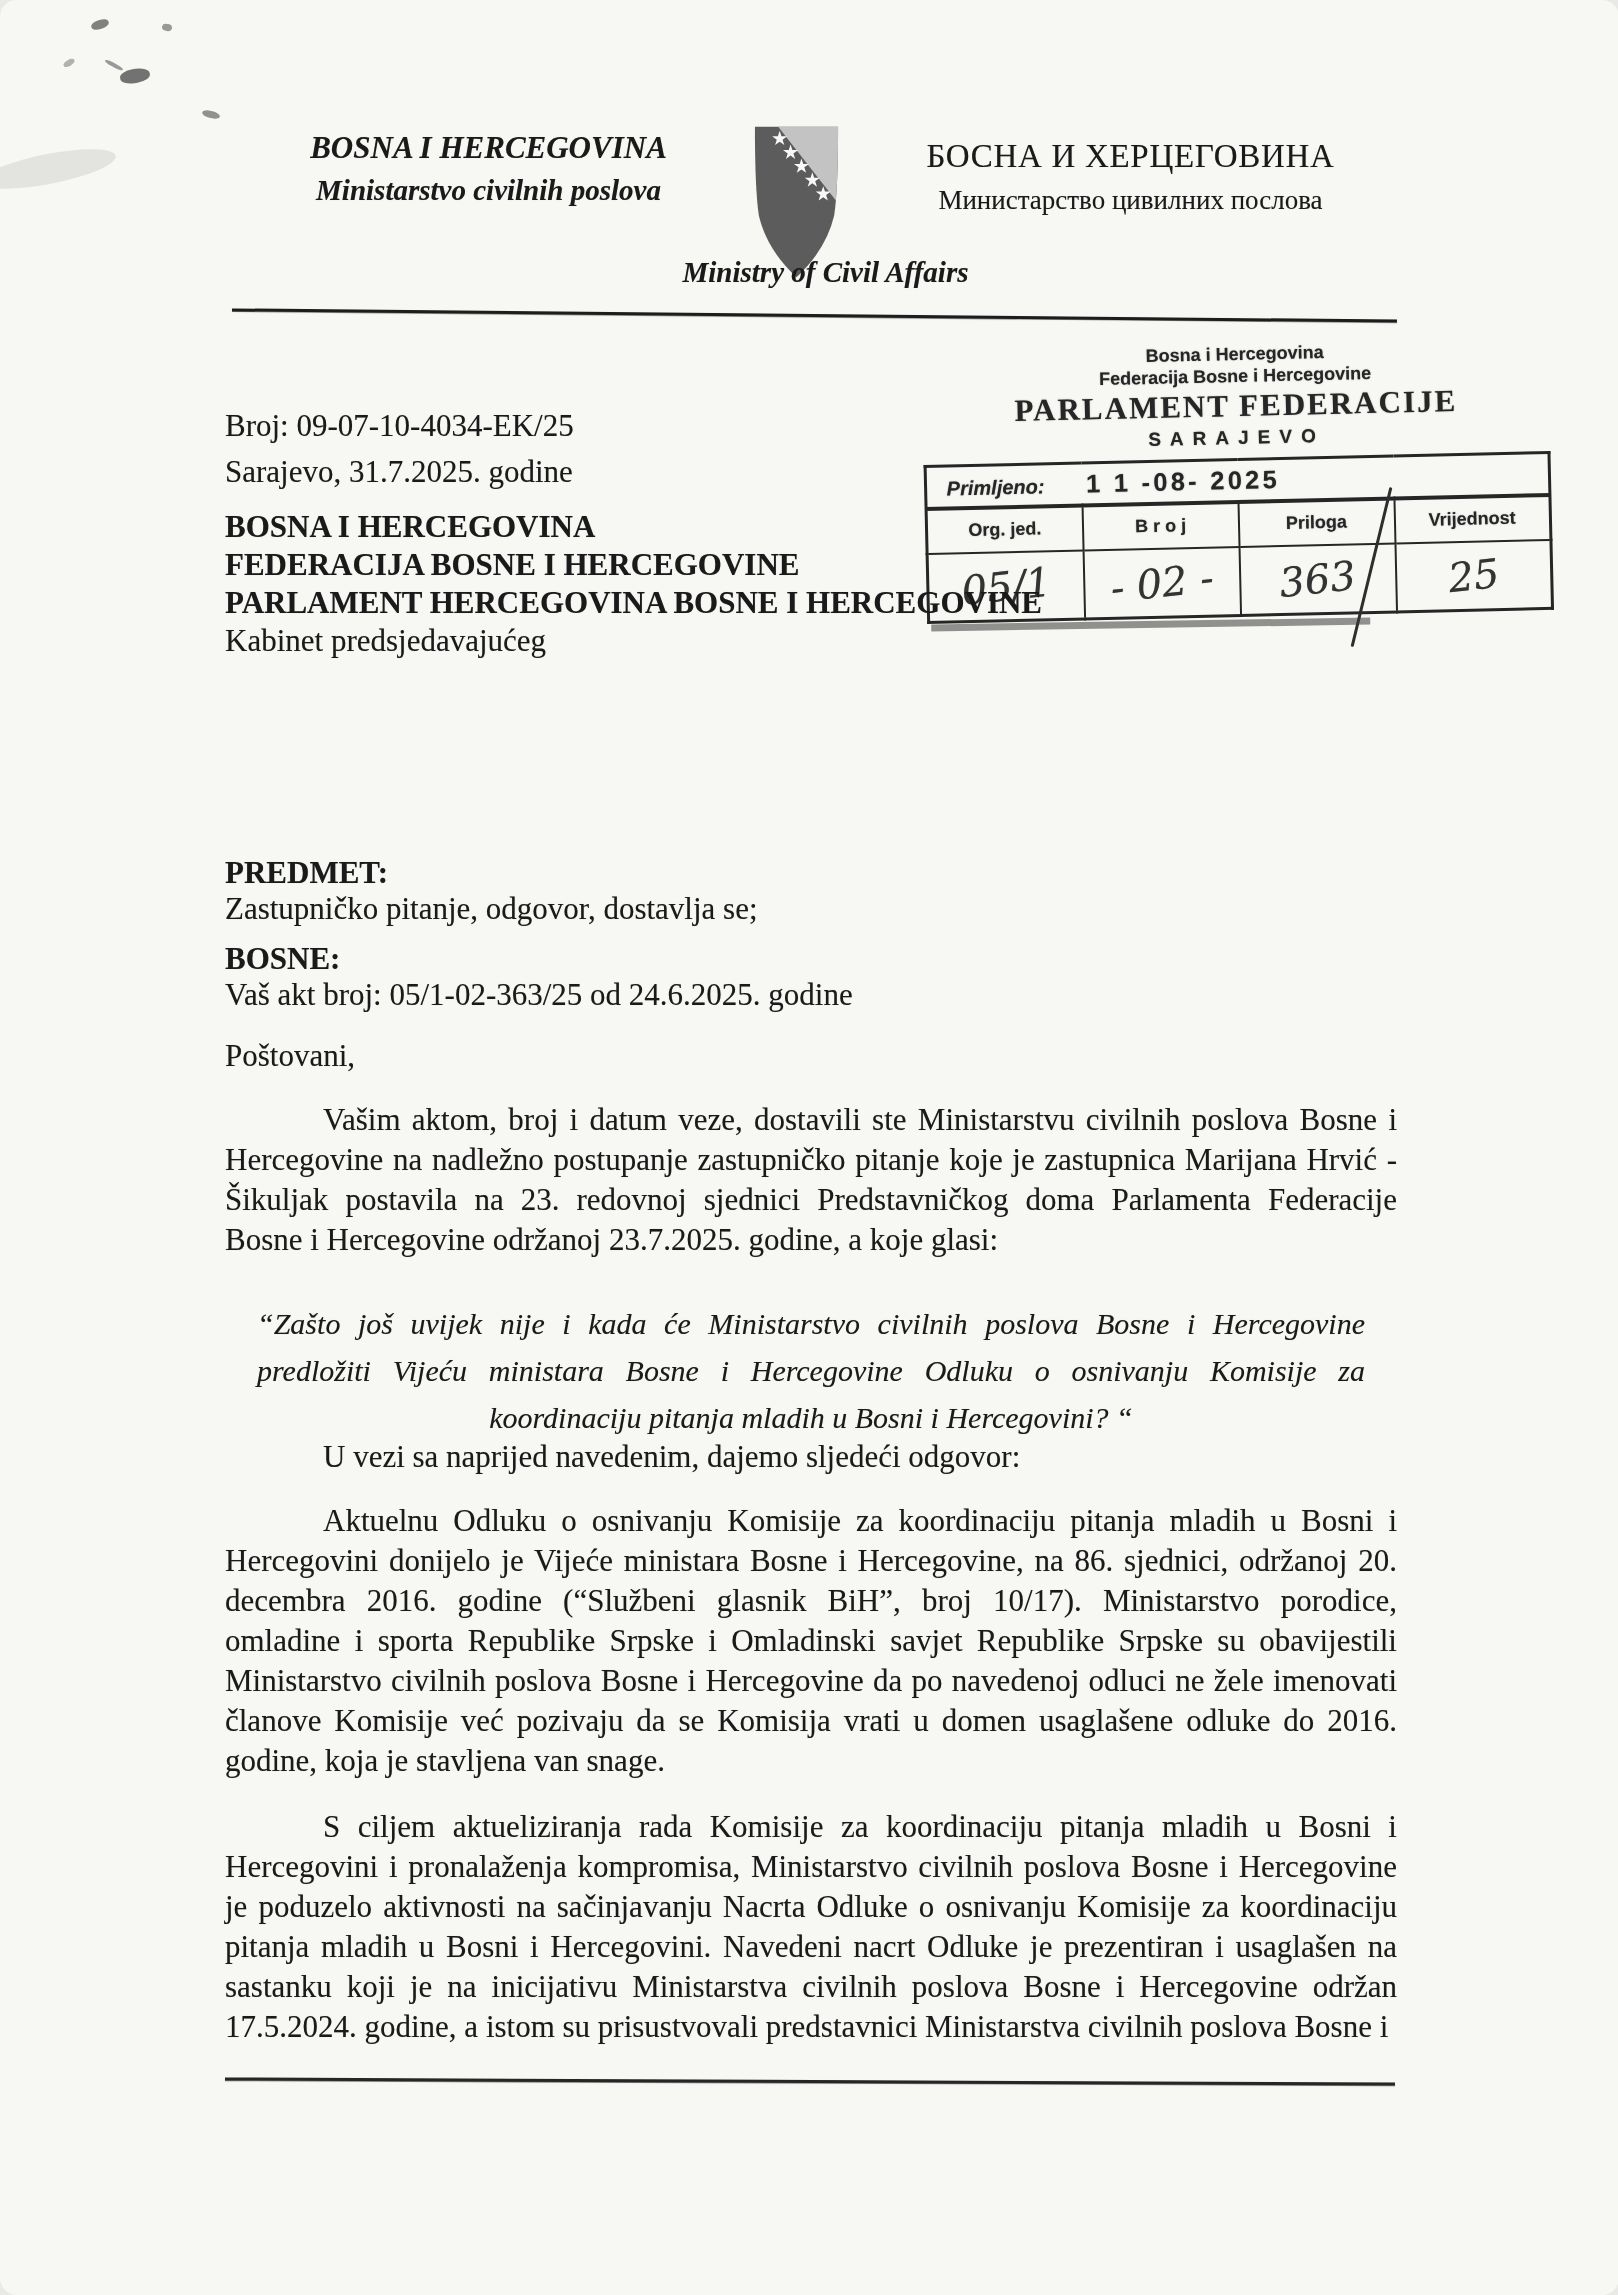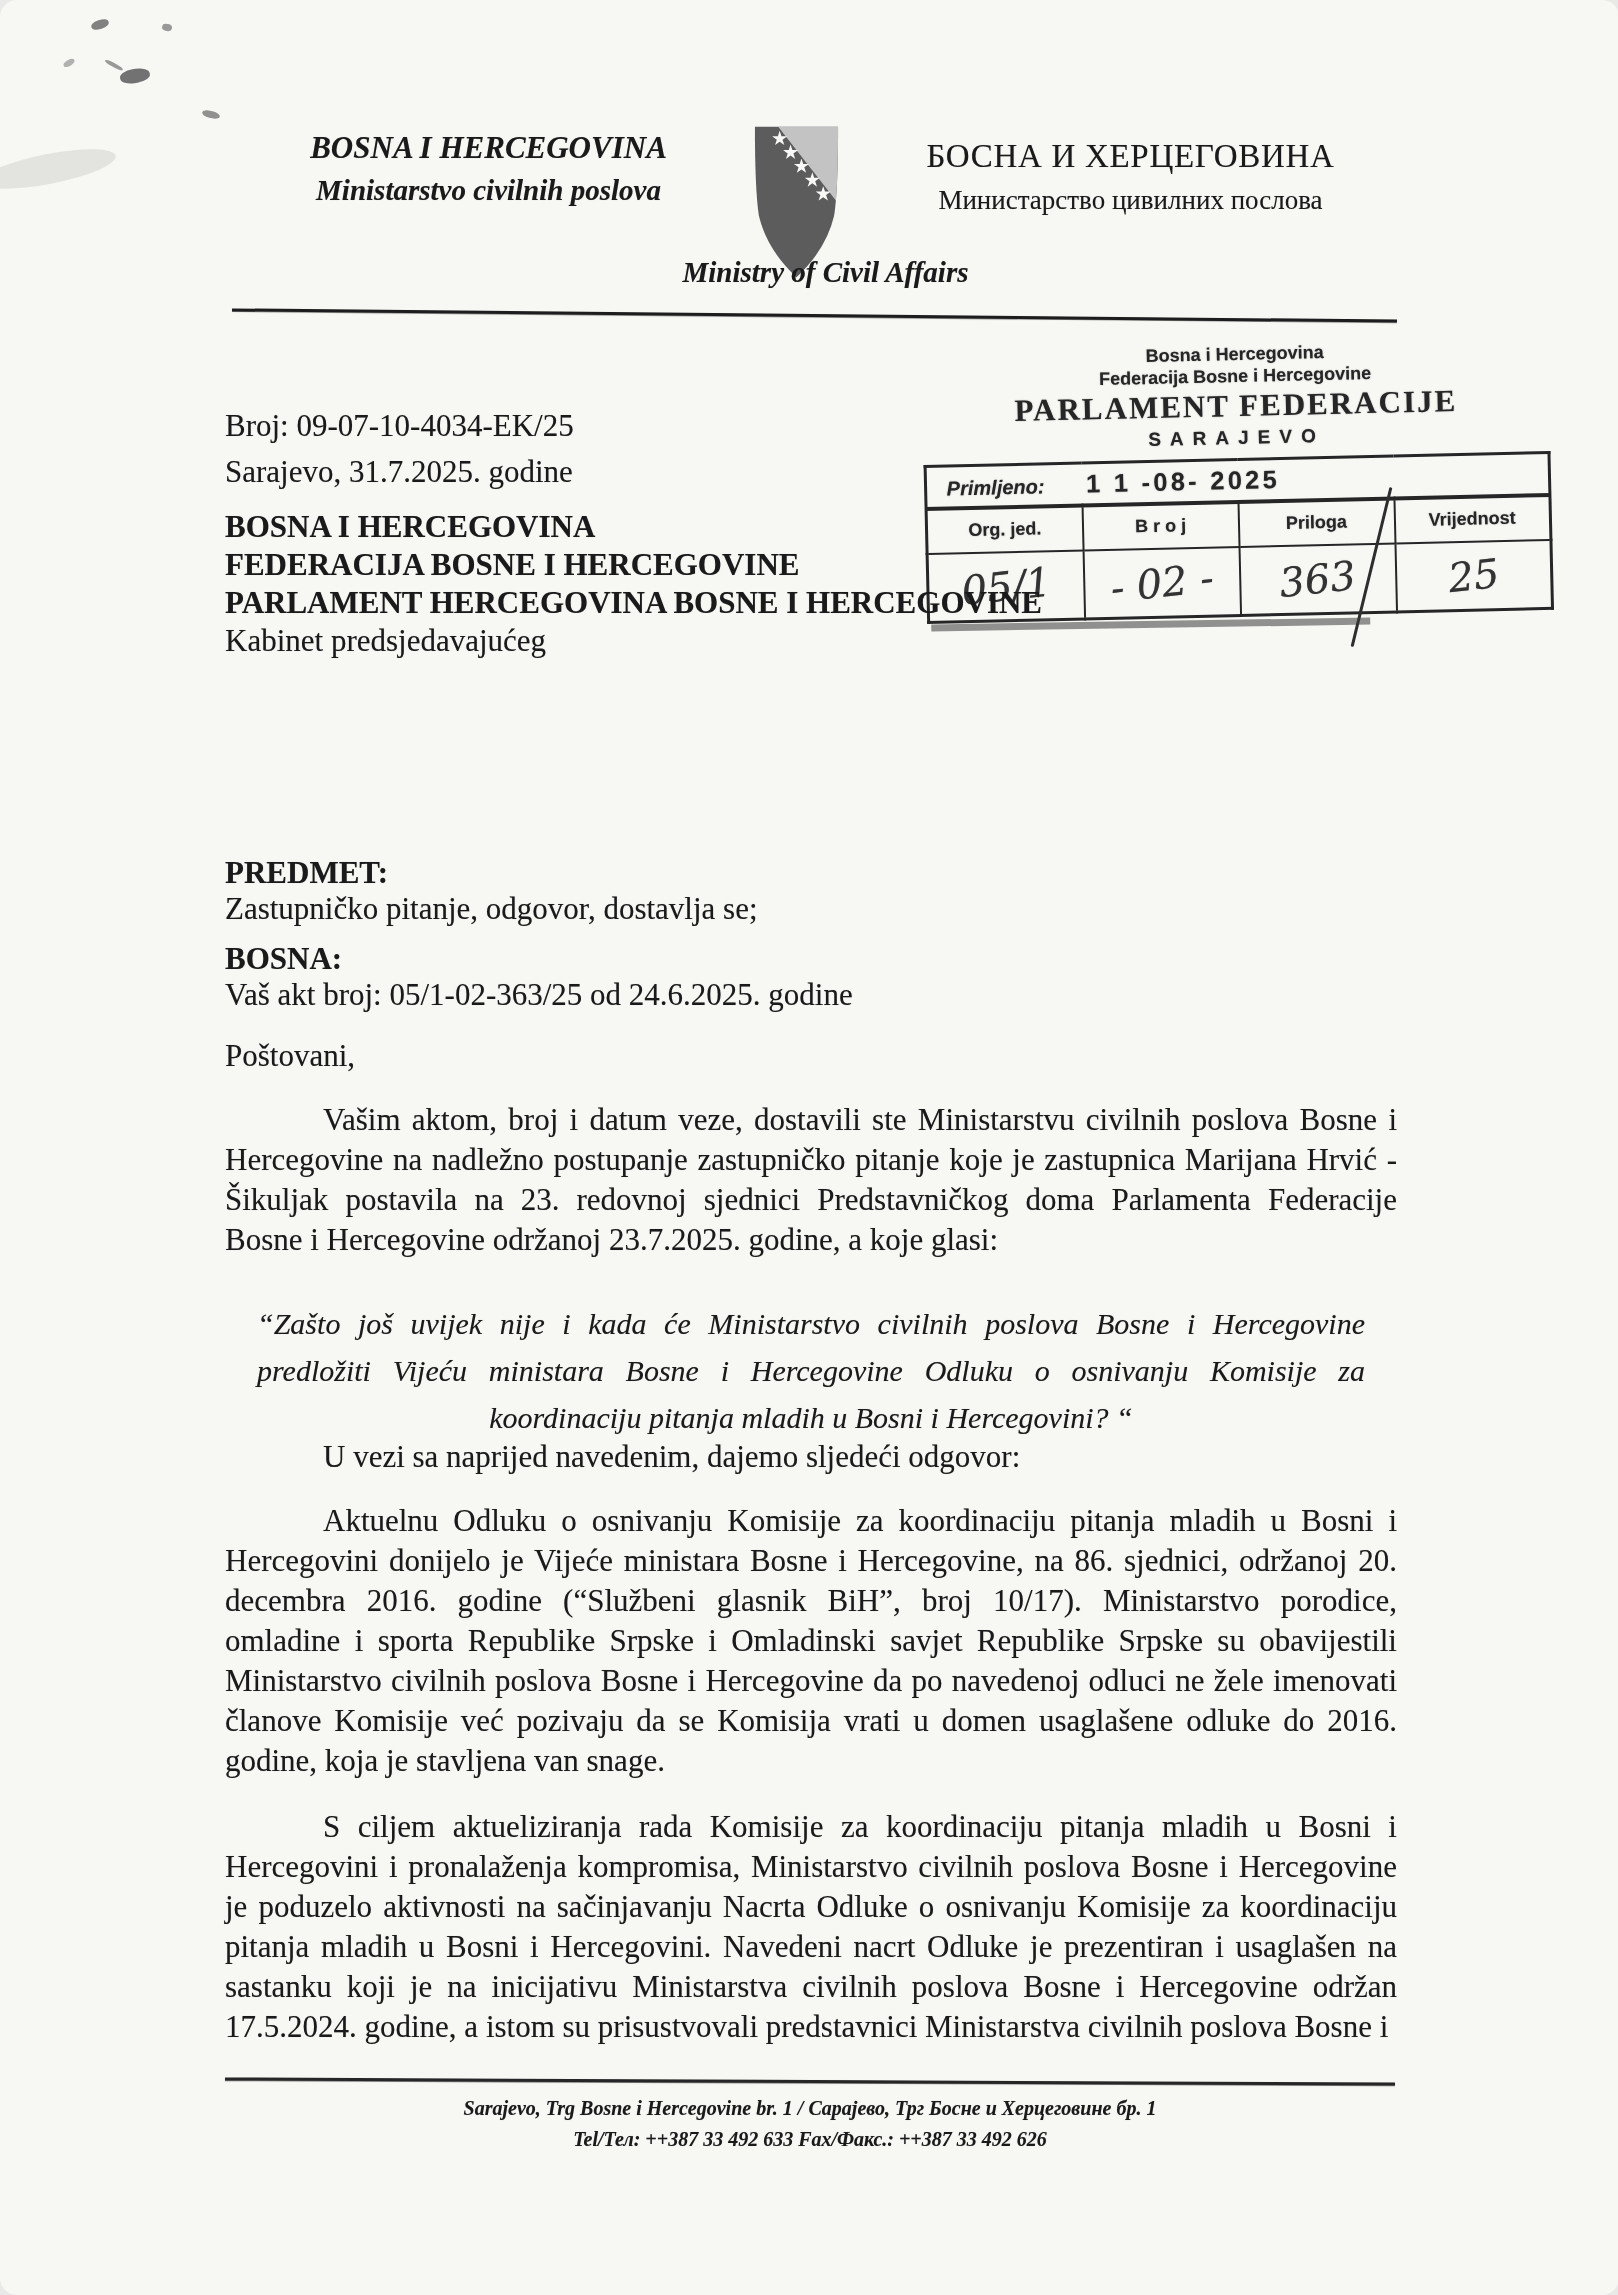--- a/index.html
+++ b/index.html
@@ -164,31 +164,27 @@
     <div class="bold">PARLAMENT HERCEGOVINA BOSNE I HERCEGOVINE</div>
     <div>Kabinet predsjedavajućeg</div>
   </div>
 
   <div class="kv subject-row">
     <div class="label">PREDMET:</div>
     <div>Zastupničko pitanje, odgovor, dostavlja se;</div>
   </div>
 
   <div class="kv reference-row">
-    <div class="label">BOSNA:</div>
+    <div class="label">BOSNE:</div>
     <div>Vaš akt broj: 05/1-02-363/25 od 24.6.2025. godine</div>
   </div>
 
   <div class="salutation">Poštovani,</div>
   <div class="para p1">Vašim aktom, broj i datum veze, dostavili ste Ministarstvu civilnih poslova Bosne i Hercegovine na nadležno postupanje zastupničko pitanje koje je zastupnica Marijana Hrvić - Šikuljak postavila na 23. redovnoj sjednici Predstavničkog doma Parlamenta Federacije Bosne i Hercegovine održanoj 23.7.2025. godine, a koje glasi:</div>
   <div class="quote">“Zašto još uvijek nije i kada će Ministarstvo civilnih poslova Bosne i Hercegovine predložiti Vijeću ministara Bosne i Hercegovine Odluku o osnivanju Komisije za koordinaciju pitanja mladih u Bosni i Hercegovini? “</div>
   <div class="para response-intro">U vezi sa naprijed navedenim, dajemo sljedeći odgovor:</div>
   <div class="para p2">Aktuelnu Odluku o osnivanju Komisije za koordinaciju pitanja mladih u Bosni i Hercegovini donijelo je Vijeće ministara Bosne i Hercegovine, na 86. sjednici, održanoj 20. decembra 2016. godine (“Službeni glasnik BiH”, broj 10/17). Ministarstvo porodice, omladine i sporta Republike Srpske i Omladinski savjet Republike Srpske su obavijestili Ministarstvo civilnih poslova Bosne i Hercegovine da po navedenoj odluci ne žele imenovati članove Komisije već pozivaju da se Komisija vrati u domen usaglašene odluke do 2016. godine, koja je stavljena van snage.</div>
   <div class="para p3">S ciljem aktueliziranja rada Komisije za koordinaciju pitanja mladih u Bosni i Hercegovini i pronalaženja kompromisa, Ministarstvo civilnih poslova Bosne i Hercegovine je poduzelo aktivnosti na sačinjavanju Nacrta Odluke o osnivanju Komisije za koordinaciju pitanja mladih u Bosni i Hercegovini. Navedeni nacrt Odluke je prezentiran i usaglašen na sastanku koji je na inicijativu Ministarstva civilnih poslova Bosne i Hercegovine održan 17.5.2024. godine, a istom su prisustvovali predstavnici Ministarstva civilnih poslova Bosne i</div>
 
   <div class="footer-rule"></div>
-  <div class="footer">
-    <div>Sarajevo, Trg Bosne i Hercegovine br. 1 /  Сарајево, Трг Босне и Херцеговине бр. 1</div>
-    <div>Tel/Тел: ++387 33 492 633   Fax/Факс.: ++387 33 492 626</div>
-  </div>
 
 </div>
 
 
 </body></html>

